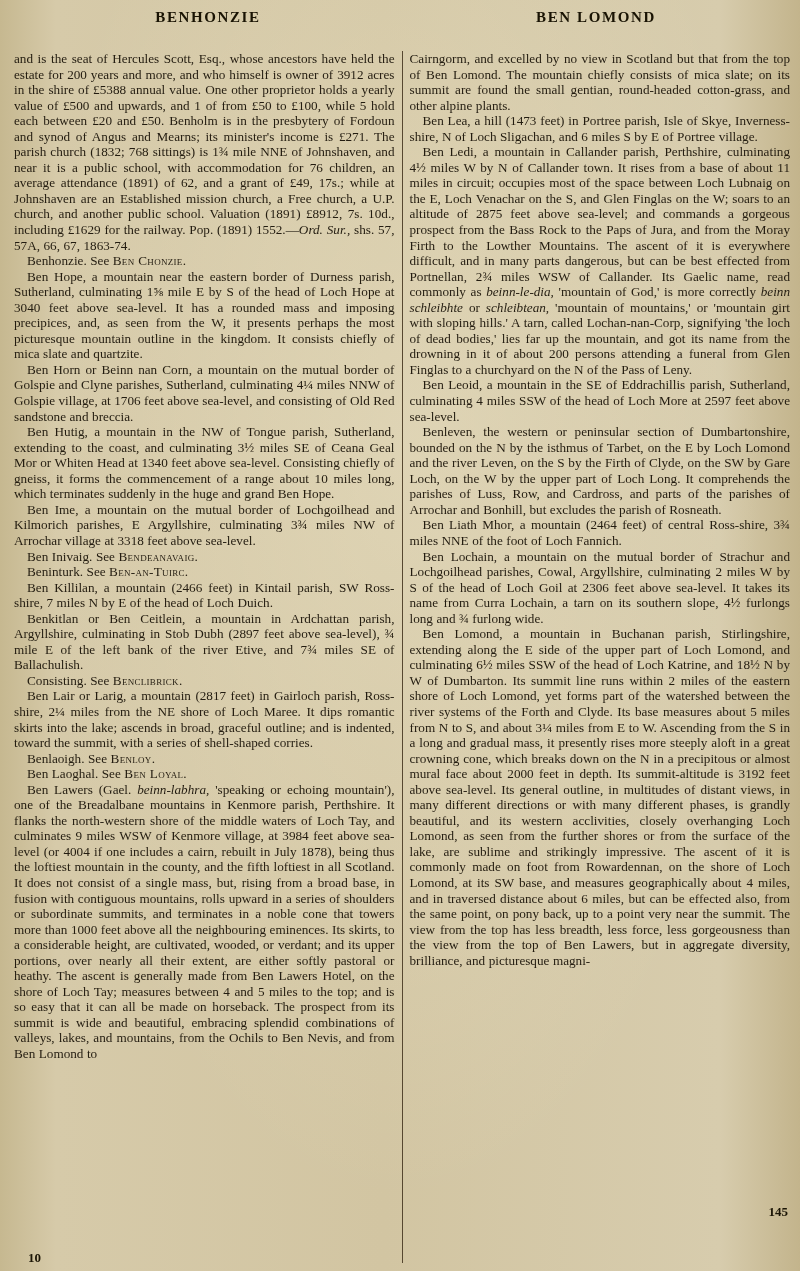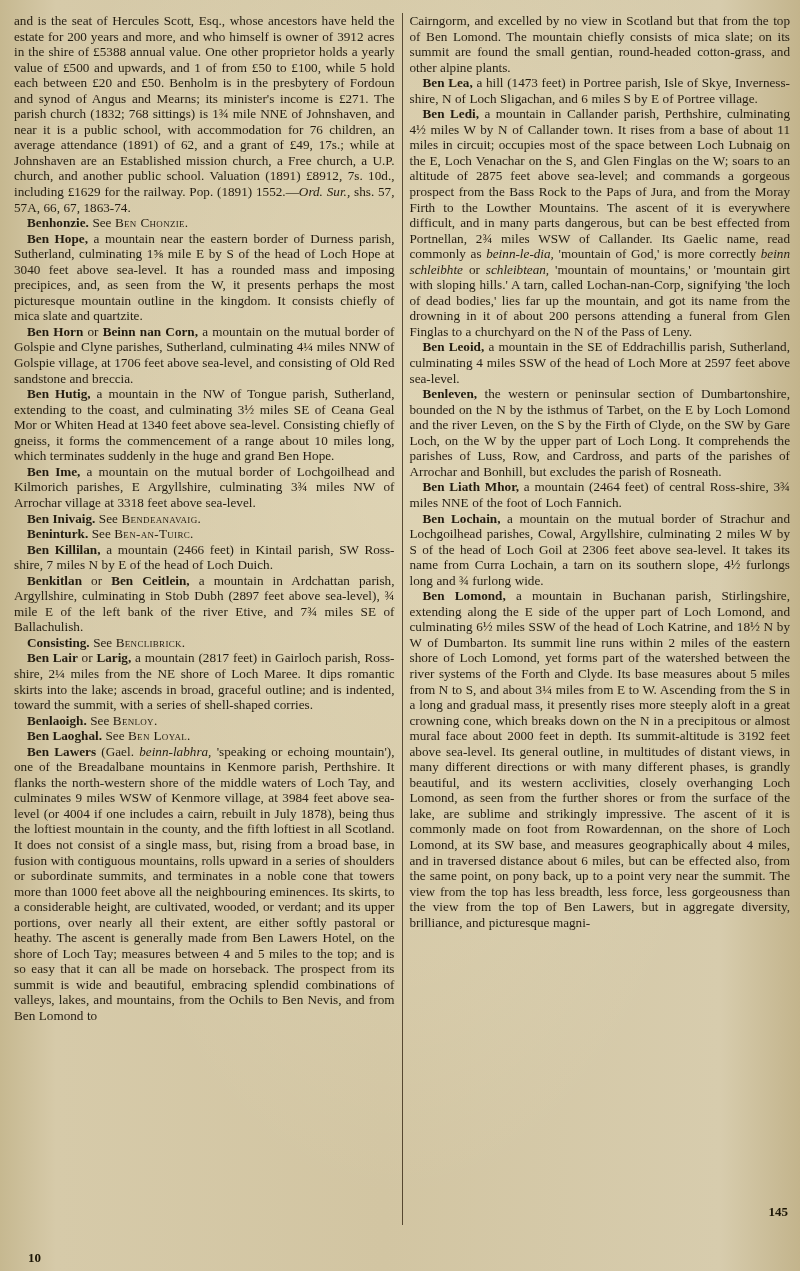--- a/index.html
+++ b/index.html
@@ -14,44 +14,48 @@
     padding: 9px 10px 0 14px;
     background:
       radial-gradient(ellipse at 50% 35%, rgba(255,250,228,0.28), rgba(0,0,0,0) 65%),
       linear-gradient(90deg, #c6b890 0%, #d6caa9 7%, #d2c5a2 48%, #d7ccad 90%, #c3b48c 100%);
   }
   .header { display: flex; }
   .header-title {
     width: 50%; text-align: center; font-weight: bold;
     font-size: 15px; letter-spacing: 1.6px; color: #191303;
   }
-  .columns { display: flex; margin-top: 4px; height: 1212px; overflow: hidden; }
+  .columns { display: flex; margin-top: 25px; height: 1212px; overflow: hidden; }
   .column {
     flex: 1 1 0; text-align: justify;
     font-size: 13.2px; line-height: 15.55px;
     word-spacing: 0.2px;
   }
   .divider { width: 1px; background: #564730; margin: 0 7px; }
   p.entry { margin: 0; text-indent: 13px; }
   p.entry.no-indent { text-indent: 0; }
   .r-p  { }
-  .r-b  { font-weight: bold; }
+  .r-b  { font-weight: normal; }
   .r-i  { font-style: italic; }
   .r-sc { font-variant: small-caps; letter-spacing: 0.3px; }
   .footer {
     position: absolute; bottom: 5px; left: 14px; right: 12px;
     display: flex; justify-content: space-between;
     font-weight: bold; font-size: 13px; color: #1c1606;
   }
   .footer .pg-left { margin-left: 14px; margin-top: 46px; }
 </style>
 </head>
 <body>
 
 <div class="page">
+  <div class="header">
+    <div class="header-title">BENHONZIE</div>
+    <div class="header-title">BEN LOMOND</div>
+  </div>
   <div class="columns">
     <div class="column" id="col-left">
         <p class="entry no-indent"><span class="r-p">and is the seat of Hercules Scott, Esq., whose ancestors have held the estate for 200 years and more, and who himself is owner of 3912 acres in the shire of £5388 annual value. One other proprietor holds a yearly value of £500 and upwards, and 1 of from £50 to £100, while 5 hold each between £20 and £50. Benholm is in the presbytery of Fordoun and synod of Angus and Mearns; its minister's income is £271. The parish church (1832; 768 sittings) is 1¾ mile NNE of Johnshaven, and near it is a public school, with accommodation for 76 children, an average attendance (1891) of 62, and a grant of £49, 17s.; while at Johnshaven are an Established mission church, a Free church, a U.P. church, and another public school. Valuation (1891) £8912, 7s. 10d., including £1629 for the railway. Pop. (1891) 1552.—</span><span class="r-i">Ord. Sur.,</span><span class="r-p"> shs. 57, 57A, 66, 67, 1863-74.</span></p>
         <p class="entry"><span class="r-b">Benhonzie.</span><span class="r-p"> See </span><span class="r-sc">Ben Chonzie</span><span class="r-p">.</span></p>
         <p class="entry"><span class="r-b">Ben Hope,</span><span class="r-p"> a mountain near the eastern border of Durness parish, Sutherland, culminating 1⅝ mile E by S of the head of Loch Hope at 3040 feet above sea-level. It has a rounded mass and imposing precipices, and, as seen from the W, it presents perhaps the most picturesque mountain outline in the kingdom. It consists chiefly of mica slate and quartzite.</span></p>
         <p class="entry"><span class="r-b">Ben Horn</span><span class="r-p"> or </span><span class="r-b">Beinn nan Corn,</span><span class="r-p"> a mountain on the mutual border of Golspie and Clyne parishes, Sutherland, culminating 4¼ miles NNW of Golspie village, at 1706 feet above sea-level, and consisting of Old Red sandstone and breccia.</span></p>
         <p class="entry"><span class="r-b">Ben Hutig,</span><span class="r-p"> a mountain in the NW of Tongue parish, Sutherland, extending to the coast, and culminating 3½ miles SE of Ceana Geal Mor or Whiten Head at 1340 feet above sea-level. Consisting chiefly of gneiss, it forms the commencement of a range about 10 miles long, which terminates suddenly in the huge and grand Ben Hope.</span></p>
         <p class="entry"><span class="r-b">Ben Ime,</span><span class="r-p"> a mountain on the mutual border of Lochgoilhead and Kilmorich parishes, E Argyllshire, culminating 3¾ miles NW of Arrochar village at 3318 feet above sea-level.</span></p>
         <p class="entry"><span class="r-b">Ben Inivaig.</span><span class="r-p"> See </span><span class="r-sc">Bendeanavaig</span><span class="r-p">.</span></p>
         <p class="entry"><span class="r-b">Beninturk.</span><span class="r-p"> See </span><span class="r-sc">Ben-an-Tuirc</span><span class="r-p">.</span></p>

